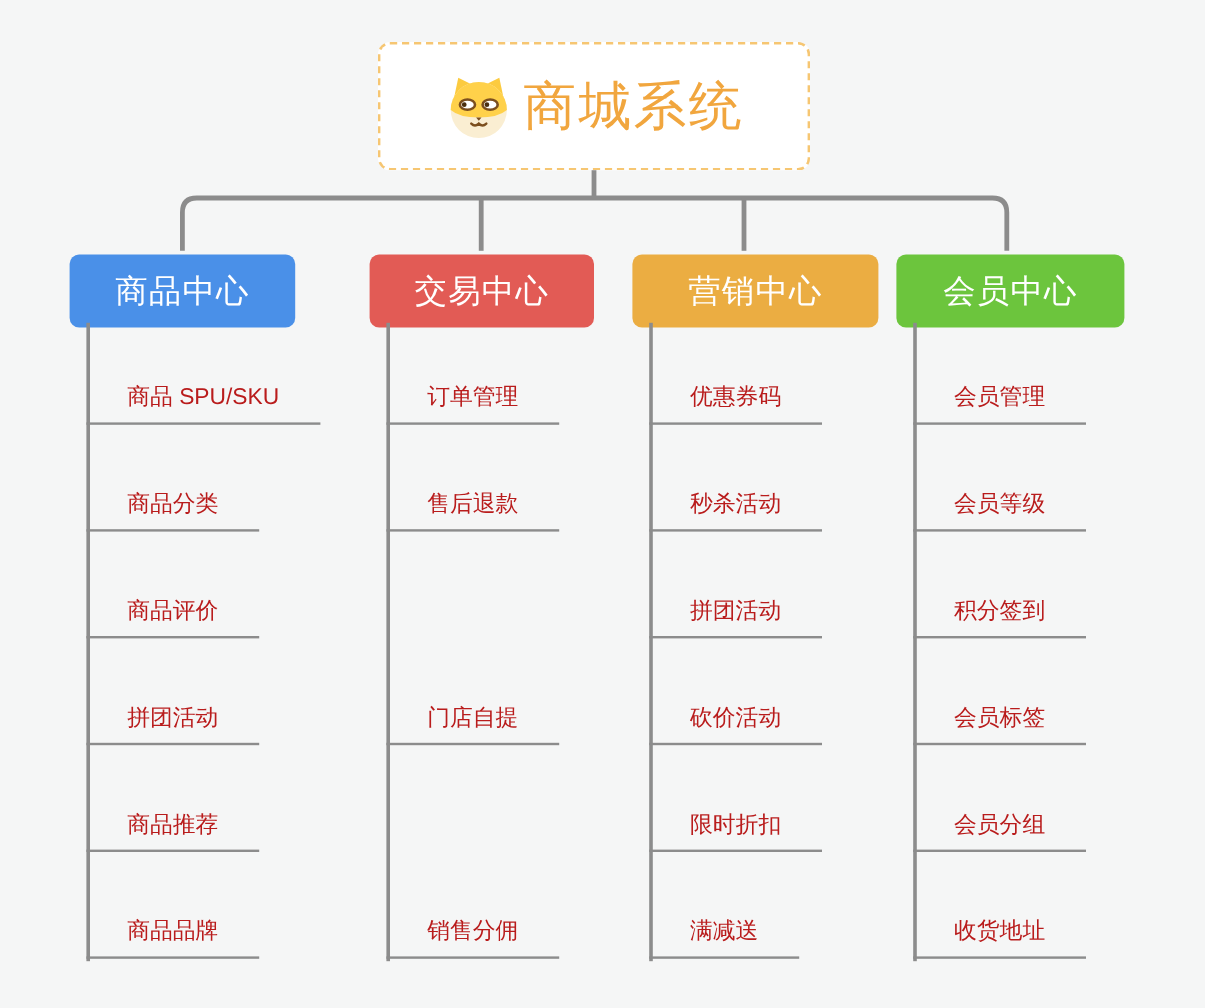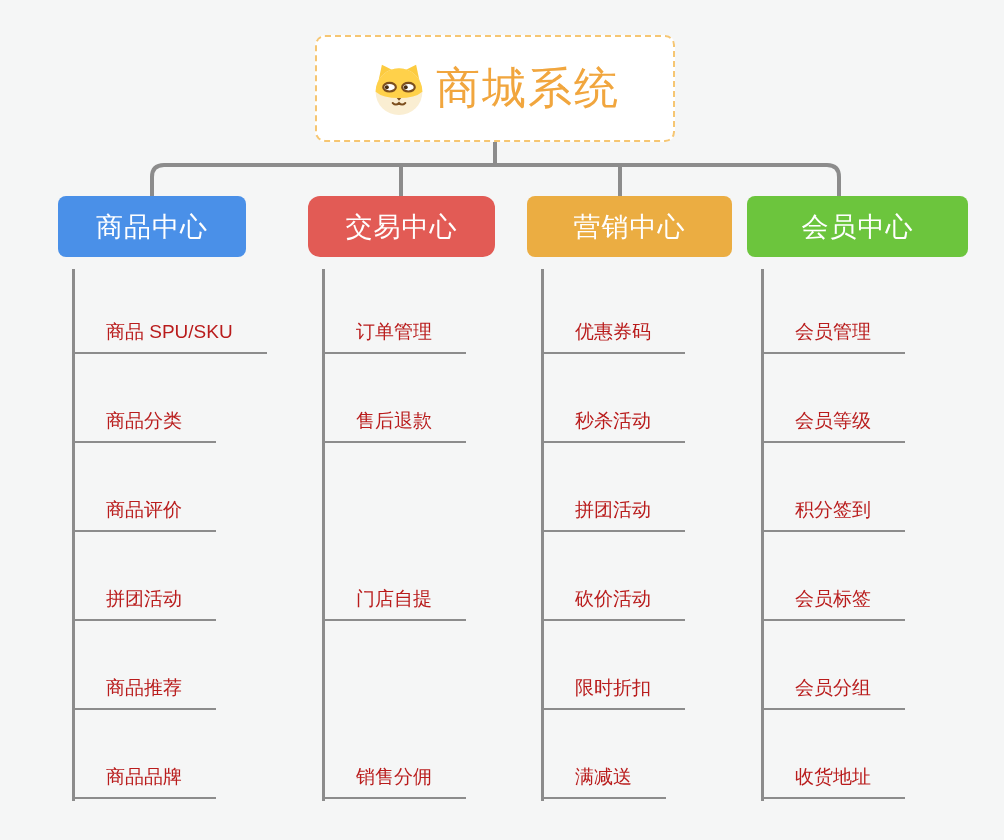--- a/index.html
+++ b/index.html
@@ -22,29 +22,29 @@
   }
   .root-title{
     font-size:44px;color:#f1a63e;letter-spacing:2px;white-space:nowrap;
   }
 
   
   .connectors{position:absolute;left:0;top:0;width:1004px;height:840px;pointer-events:none;}
 
   
   .branch-header{
-    position:absolute;top:196px;height:61px;
+    position:absolute;top:212px;height:61px;
     border-radius:8px;
     display:flex;align-items:center;justify-content:center;
     color:#ffffff;font-size:27px;letter-spacing:1px;white-space:nowrap;
   }
   .bh0{left:58px;width:188px;}
   .bh1{left:308px;width:187px;}
   .bh2{left:527px;width:205px;}
-  .bh3{left:747px;width:221px;}
+  .bh3{left:747px;width:190px;}
 
   
   .trunk{
     position:absolute;top:269px;width:3px;height:532px;background:#8c8c8c;
   }
   .t0{left:72px;}.t1{left:322px;}.t2{left:541px;}.t3{left:761px;}
 
   
   .leaf{
     position:absolute;
@@ -84,21 +84,21 @@
         <path d="M29.5,40 h5 l-2.5,3 z" fill="#7C4F1E"></path>
         <path d="M25,45.5 q3.5,3.5 7,0 q3.5,3.5 7,0" stroke="#7C4F1E" stroke-width="2.2" fill="none" stroke-linecap="round"></path>
       </svg>
     </span>
     <span class="root-title">商城系统</span>
   </div>
 
   <div class="branch-header bh0" style="background: rgb(74, 144, 232);">
     <span>商品中心</span>
   </div>
-  <div class="branch-header bh1" style="background: rgb(226, 91, 85); border-radius: 12px;">
+  <div class="branch-header bh1" style="background: rgb(226, 91, 85);">
     <span>交易中心</span>
   </div>
   <div class="branch-header bh2" style="background: rgb(235, 173, 66);">
     <span>营销中心</span>
   </div>
   <div class="branch-header bh3" style="background: rgb(108, 197, 61);">
     <span>会员中心</span>
   </div>
 
   <div class="trunk t0"></div>

